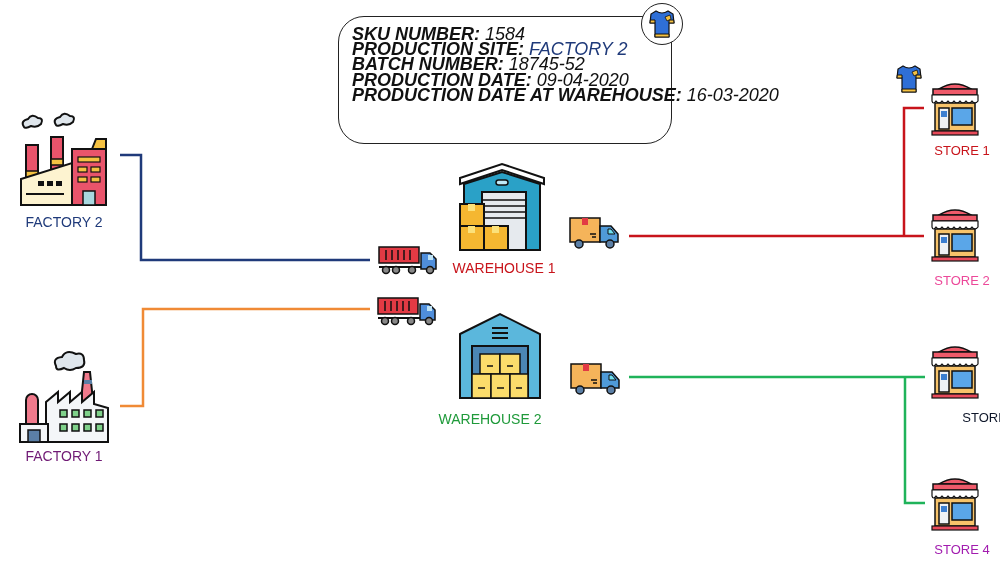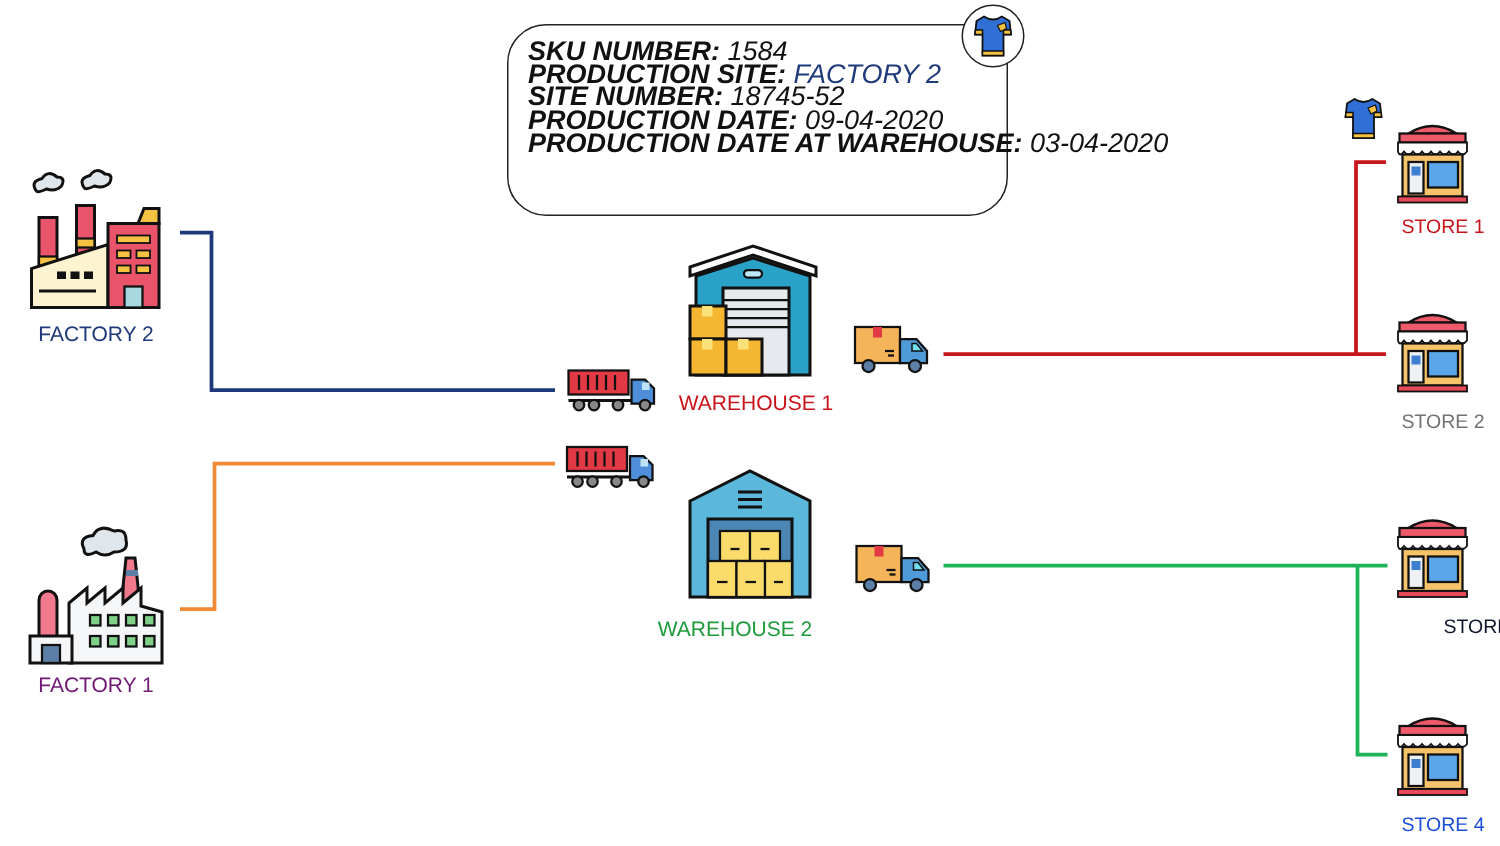--- a/index.html
+++ b/index.html
@@ -20,23 +20,23 @@
   <polyline points="120,406 143,406 143,309 370,309" fill="none" stroke="#f08a35" stroke-width="2.5"></polyline>
   <polyline points="629,236 924,236" fill="none" stroke="#c8141b" stroke-width="2.5"></polyline>
   <polyline points="904,236 904,108 924,108" fill="none" stroke="#c8141b" stroke-width="2.5"></polyline>
   <polyline points="629,377 925,377" fill="none" stroke="#1fb35a" stroke-width="2.5"></polyline>
   <polyline points="905,377 905,503 925,503" fill="none" stroke="#1fb35a" stroke-width="2.5"></polyline>
 </svg>
 
 <div class="info">
   <div class="info-row"><span class="info-key">SKU NUMBER:</span> <span>1584</span></div>
   <div class="info-row"><span class="info-key">PRODUCTION SITE:</span> <span style="color:#1f3a7a">FACTORY 2</span></div>
-  <div class="info-row"><span class="info-key">SITE NUMBER:</span> <span>18745-52</span></div>
+  <div class="info-row"><span class="info-key">BATCH NUMBER:</span> <span>18745-52</span></div>
   <div class="info-row"><span class="info-key">PRODUCTION DATE:</span> <span>09-04-2020</span></div>
-  <div class="info-row"><span class="info-key">PRODUCTION DATE AT WAREHOUSE:</span> <span>03-04-2020</span></div>
+  <div class="info-row"><span class="info-key">PRODUCTION DATE AT WAREHOUSE:</span> <span>16-03-2020</span></div>
 </div>
 <div class="badge">
   <svg class="icon" style="left:6px;top:5px" width="28" height="30" viewBox="0 0 28 30">
     <path d="M8 2 L3 5 L2 14 L7 14 L7 28 L21 28 L21 14 L26 14 L25 5 L20 2 Q14 6 8 2 Z" fill="#2f6fd6" stroke="#111" stroke-width="1.2"></path>
     <path d="M2 14 L7 14 L7 11 L2.3 11 Z M26 14 L21 14 L21 11 L25.7 11 Z" fill="#f5c242" stroke="#111" stroke-width="1"></path>
     <path d="M7 25 L21 25 L21 28 L7 28 Z" fill="#f5c242" stroke="#111" stroke-width="1"></path>
     <path d="M17 8 L22 6 L23 10 L19 12 Z" fill="#f5c242" stroke="#111" stroke-width="0.8"></path>
   </svg>
 </div>
 
@@ -207,21 +207,21 @@
 <svg class="icon" style="left:929px;top:207px" width="52" height="56" viewBox="0 0 52 56">
   <path d="M10 8 Q26 -2 42 8 Z" fill="#ef5a6a" stroke="#111" stroke-width="1.5"></path>
   <rect x="4" y="8" width="44" height="6" fill="#ef5a6a" stroke="#111" stroke-width="1.5"></rect>
   <path d="M3 14 L49 14 L49 20 Q46 24 43 20 Q40 24 37 20 Q34 24 31 20 Q28 24 25 20 Q22 24 19 20 Q16 24 13 20 Q10 24 7 20 Q4 24 3 20 Z" fill="#fff" stroke="#111" stroke-width="1.2"></path>
   <rect x="6" y="22" width="40" height="28" fill="#f7c36a" stroke="#111" stroke-width="1.5"></rect>
   <rect x="10" y="27" width="10" height="21" fill="#eef1f4" stroke="#111" stroke-width="1.5"></rect>
   <rect x="12" y="30" width="6" height="6" fill="#3c7fd0"></rect>
   <rect x="23" y="27" width="20" height="17" fill="#5aa6e8" stroke="#111" stroke-width="1.5"></rect>
   <rect x="3" y="50" width="46" height="4" fill="#e84a5a" stroke="#111" stroke-width="1.2"></rect>
 </svg>
-<div class="label" style="left:962px;top:273px;color:#737373">STORE 2</div>
+<div class="label" style="left:962px;top:273px;color:#ec4899">STORE 2</div>
 
 <svg class="icon" style="left:929px;top:344px" width="52" height="56" viewBox="0 0 52 56">
   <path d="M10 8 Q26 -2 42 8 Z" fill="#ef5a6a" stroke="#111" stroke-width="1.5"></path>
   <rect x="4" y="8" width="44" height="6" fill="#ef5a6a" stroke="#111" stroke-width="1.5"></rect>
   <path d="M3 14 L49 14 L49 20 Q46 24 43 20 Q40 24 37 20 Q34 24 31 20 Q28 24 25 20 Q22 24 19 20 Q16 24 13 20 Q10 24 7 20 Q4 24 3 20 Z" fill="#fff" stroke="#111" stroke-width="1.2"></path>
   <rect x="6" y="22" width="40" height="28" fill="#f7c36a" stroke="#111" stroke-width="1.5"></rect>
   <rect x="10" y="27" width="10" height="21" fill="#eef1f4" stroke="#111" stroke-width="1.5"></rect>
   <rect x="12" y="30" width="6" height="6" fill="#3c7fd0"></rect>
   <rect x="23" y="27" width="20" height="17" fill="#5aa6e8" stroke="#111" stroke-width="1.5"></rect>
   <rect x="3" y="50" width="46" height="4" fill="#e84a5a" stroke="#111" stroke-width="1.2"></rect>
@@ -231,13 +231,13 @@
 <svg class="icon" style="left:929px;top:476px" width="52" height="56" viewBox="0 0 52 56">
   <path d="M10 8 Q26 -2 42 8 Z" fill="#ef5a6a" stroke="#111" stroke-width="1.5"></path>
   <rect x="4" y="8" width="44" height="6" fill="#ef5a6a" stroke="#111" stroke-width="1.5"></rect>
   <path d="M3 14 L49 14 L49 20 Q46 24 43 20 Q40 24 37 20 Q34 24 31 20 Q28 24 25 20 Q22 24 19 20 Q16 24 13 20 Q10 24 7 20 Q4 24 3 20 Z" fill="#fff" stroke="#111" stroke-width="1.2"></path>
   <rect x="6" y="22" width="40" height="28" fill="#f7c36a" stroke="#111" stroke-width="1.5"></rect>
   <rect x="10" y="27" width="10" height="21" fill="#eef1f4" stroke="#111" stroke-width="1.5"></rect>
   <rect x="12" y="30" width="6" height="6" fill="#3c7fd0"></rect>
   <rect x="23" y="27" width="20" height="17" fill="#5aa6e8" stroke="#111" stroke-width="1.5"></rect>
   <rect x="3" y="50" width="46" height="4" fill="#e84a5a" stroke="#111" stroke-width="1.2"></rect>
 </svg>
-<div class="label" style="left:962px;top:542px;color:#1d4ed8">STORE 4</div>
+<div class="label" style="left:962px;top:542px;color:#a21caf">STORE 4</div>
 
 </body></html>

